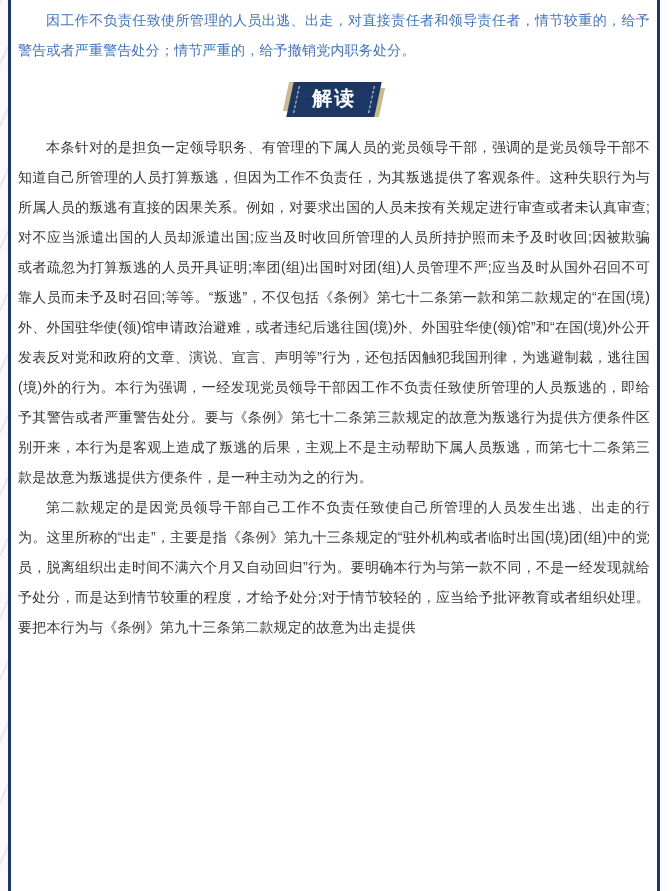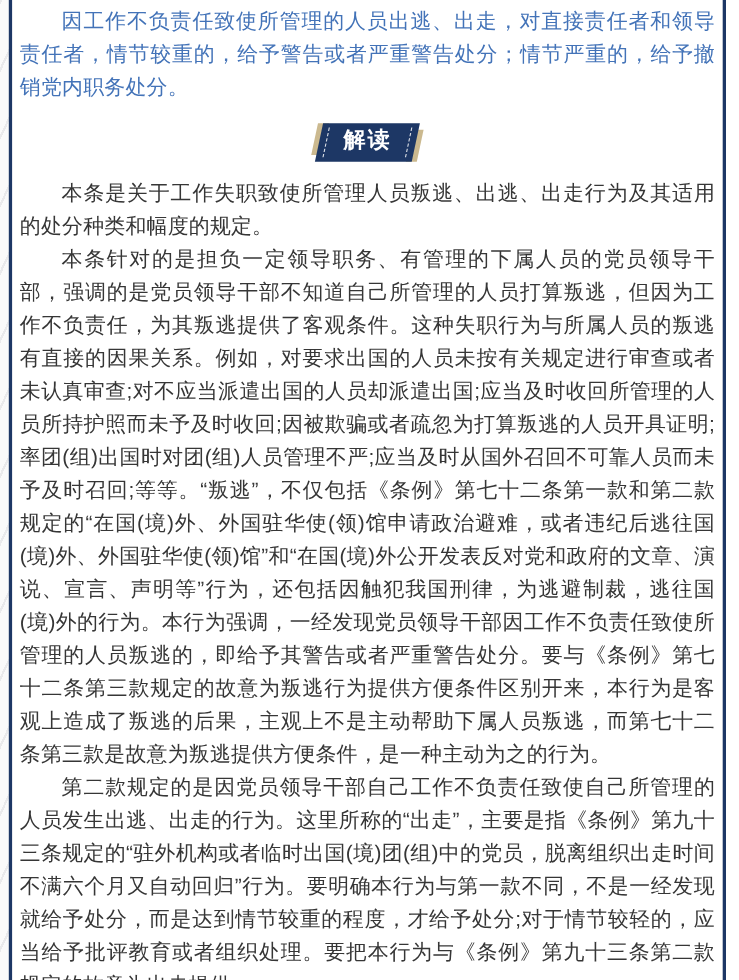--- a/index.html
+++ b/index.html
@@ -25,21 +25,21 @@
   .rule-left{position:absolute;left:8px;top:0;width:3px;height:100%;background:var(--accent_navy);}
   .rule-right{position:absolute;left:657px;top:0;width:3px;height:100%;background:var(--accent_navy);}
   .gutter-right{position:absolute;left:660px;top:0;width:12px;height:100%;background:#ffffff;}
 
   .content{
     position:absolute;left:11px;top:0;width:646px;height:891px;
     padding:5px 7px 0 7px;
   }
   .content p{
     margin:0;
-    font-size:19px;
+    font-size:14px;
     line-height:30px;
     text-align:justify;
     text-indent:2em;
     letter-spacing:0.2px;
   }
   p.intro{color:var(--intro_text);}
   p.body-para{color:var(--body_text);}
 
   .badge-row{position:relative;text-align:center;margin:17px 0 15px 0;height:35px;}
   .badge-wrap{position:relative;display:inline-block;height:35px;}
@@ -85,20 +85,19 @@
         <span class="badge-gold badge-gold-left"></span>
         <span class="badge-gold badge-gold-right"></span>
         <span class="badge">
           <span class="badge-dash badge-dash-left"></span>
           <span class="badge-dash badge-dash-right"></span>
           <span class="badge-label">解读</span>
         </span>
       </span>
     </div>
 
-    <p class="body-para">本条是关于工作失职致使所管理人员叛逃、出逃、出走行为及其适用的处分种类和幅度的规定。</p>
     <p class="body-para">本条针对的是担负一定领导职务、有管理的下属人员的党员领导干部，强调的是党员领导干部不知道自己所管理的人员打算叛逃，但因为工作不负责任，为其叛逃提供了客观条件。这种失职行为与所属人员的叛逃有直接的因果关系。例如，对要求出国的人员未按有关规定进行审查或者未认真审查;对不应当派遣出国的人员却派遣出国;应当及时收回所管理的人员所持护照而未予及时收回;因被欺骗或者疏忽为打算叛逃的人员开具证明;率团(组)出国时对团(组)人员管理不严;应当及时从国外召回不可靠人员而未予及时召回;等等。“叛逃”，不仅包括《条例》第七十二条第一款和第二款规定的“在国(境)外、外国驻华使(领)馆申请政治避难，或者违纪后逃往国(境)外、外国驻华使(领)馆”和“在国(境)外公开发表反对党和政府的文章、演说、宣言、声明等”行为，还包括因触犯我国刑律，为逃避制裁，逃往国(境)外的行为。本行为强调，一经发现党员领导干部因工作不负责任致使所管理的人员叛逃的，即给予其警告或者严重警告处分。要与《条例》第七十二条第三款规定的故意为叛逃行为提供方便条件区别开来，本行为是客观上造成了叛逃的后果，主观上不是主动帮助下属人员叛逃，而第七十二条第三款是故意为叛逃提供方便条件，是一种主动为之的行为。</p>
     <p class="body-para">第二款规定的是因党员领导干部自己工作不负责任致使自己所管理的人员发生出逃、出走的行为。这里所称的“出走”，主要是指《条例》第九十三条规定的“驻外机构或者临时出国(境)团(组)中的党员，脱离组织出走时间不满六个月又自动回归”行为。要明确本行为与第一款不同，不是一经发现就给予处分，而是达到情节较重的程度，才给予处分;对于情节较轻的，应当给予批评教育或者组织处理。要把本行为与《条例》第九十三条第二款规定的故意为出走提供</p>
   </div>
 
   <div class="rule-right"></div>
   <div class="gutter-right"></div>
 </div>
 
 </body></html>

